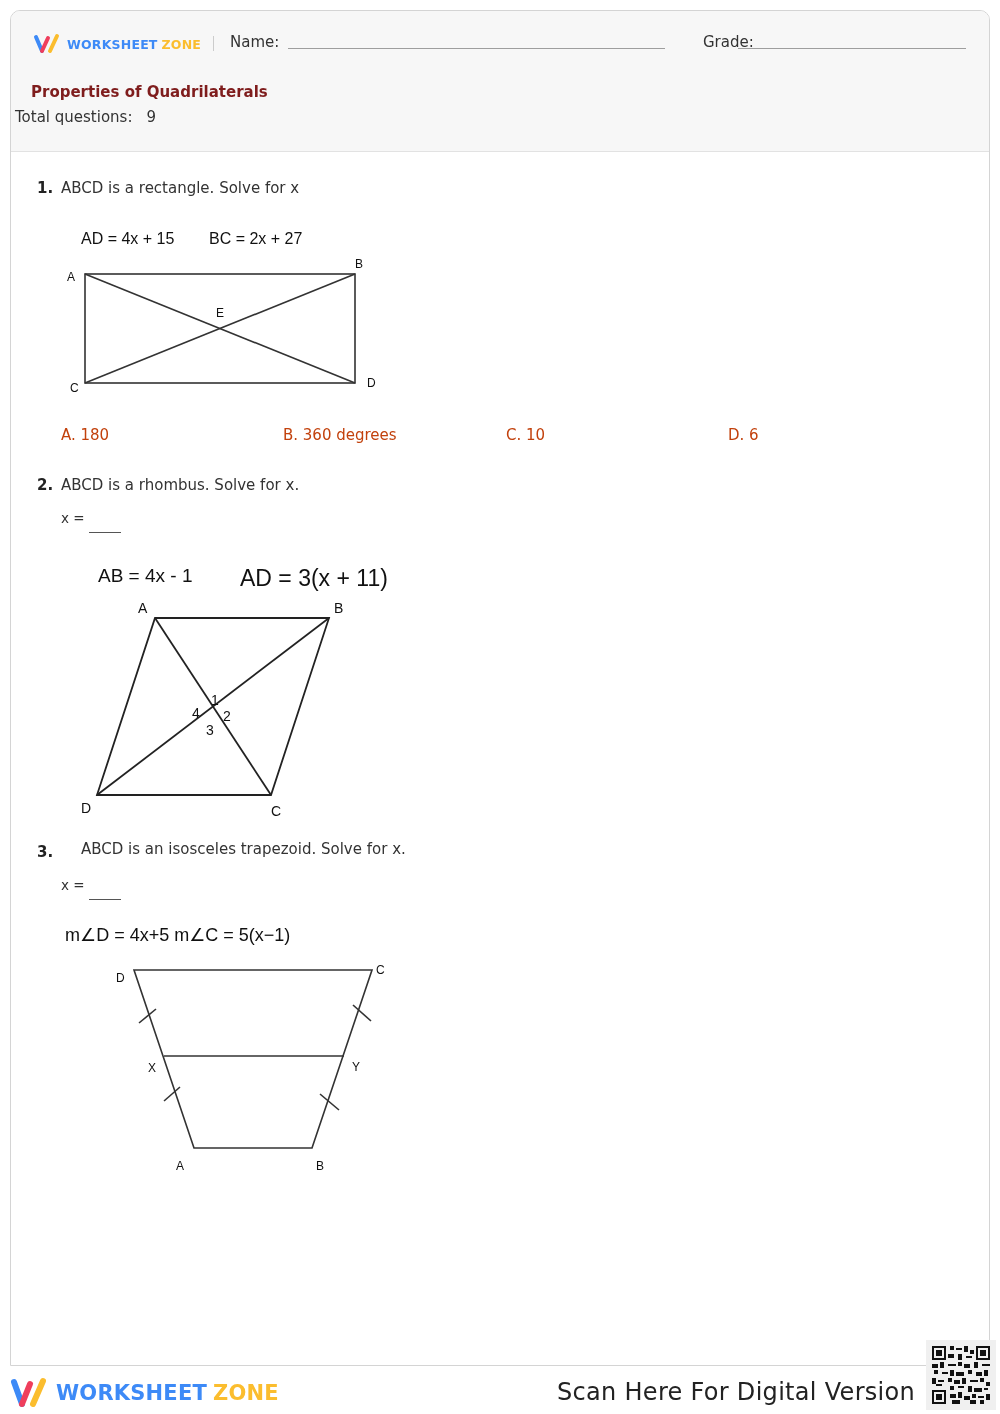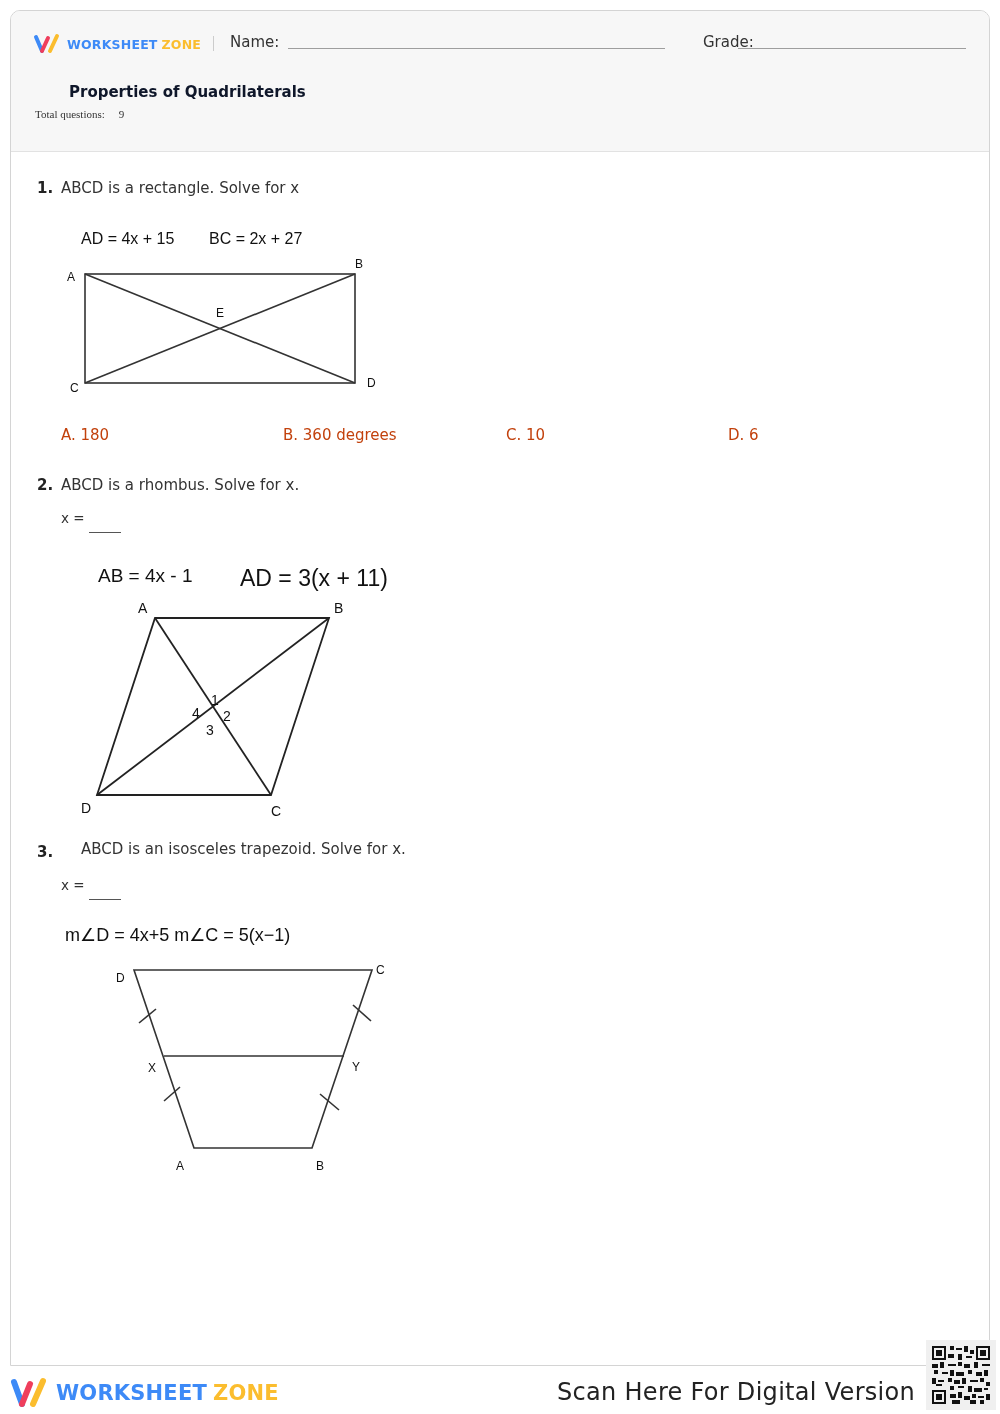--- a/index.html
+++ b/index.html
@@ -20,22 +20,22 @@
     .logo-text { font-family: "DejaVu Sans", sans-serif; font-weight: bold; letter-spacing: 0.2px; }
     .logo-small .logo-text { font-size: 12.5px; margin-left: 4px; }
     .logo-blue { color: #3d8af7; }
     .logo-yellow { color: #fbbd2e; margin-left: 3px; }
 
     .divider-v { position: absolute; left: 202px; top: 25px; width: 1px; height: 15px; background: #cccccc; }
 
     .field-label { position: absolute; top: 22px; font-size: 15px; color: #333; }
     .field-line { position: absolute; top: 37px; height: 1px; background: #9e9e9e; }
 
-    .ws-title { position: absolute; left: 20px; top: 72px; font-size: 15px; font-weight: bold; color: #0f172a; margin-left: 38px; }
-    .ws-total { position: absolute; left: 24px; top: 97px; font-size: 11px; color: #333; font-family: Liberation Serif, serif; }
+    .ws-title { position: absolute; left: 20px; top: 72px; font-size: 15px; font-weight: bold; color: #7f1d1d; }
+    .ws-total { position: absolute; left: 4px; top: 97px; font-size: 15px; color: #333; }
     .ws-total .count { margin-left: 14px; }
 
     .q-num { position: absolute; left: 26px; font-size: 15px; font-weight: bold; color: #222; }
     .q-text { position: absolute; left: 50px; font-size: 15px; color: #333; }
     .answer-label { position: absolute; left: 50px; font-size: 13.5px; color: #333; }
     .answer-line { position: absolute; left: 78px; width: 32px; height: 1px; background: #555; }
 
     .choice { position: absolute; top: 415px; font-size: 15px; color: #c2410c; }
 
     .diagram { position: absolute; }

